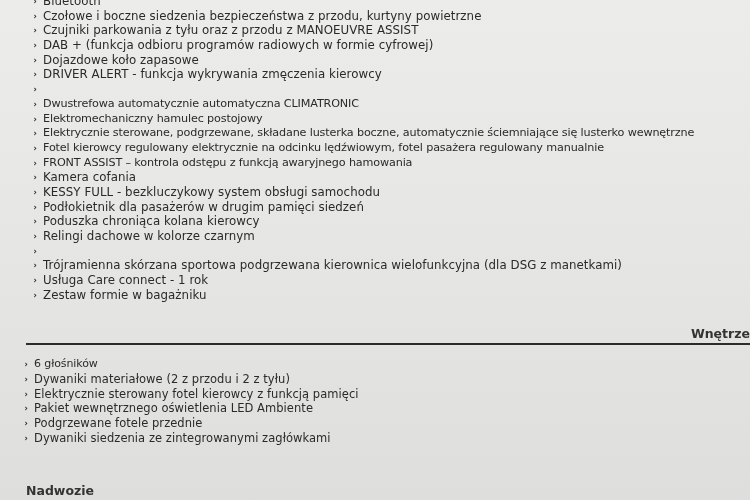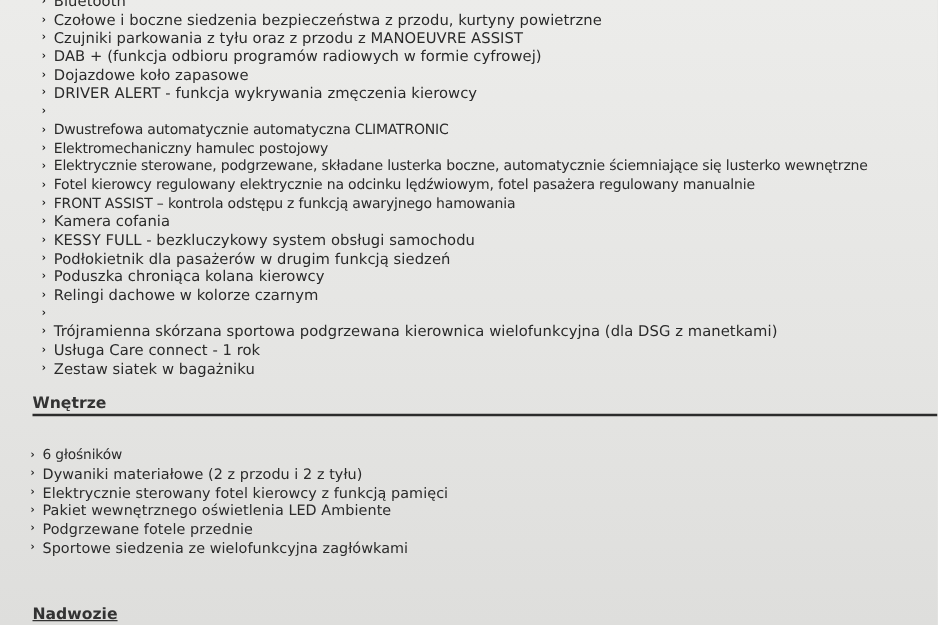--- a/index.html
+++ b/index.html
@@ -64,22 +64,22 @@
   .section-head .label {
     display: block;
     padding-bottom: 2px;
   }
   .section-head .rule {
     display: block;
     height: 2px;
     background: #2c2c2c;
     width: 100%;
   }
-  #head-wnetrze { top: 314px; }
-  #head-nadwozie { top: 483px; text-decoration: underline; }
+  #head-wnetrze { top: 326px; text-align: right; }
+  #head-nadwozie { top: 483px; }
   #list-wnetrze {
     position: absolute;
     left: 24px;
     top: 357px;
   }
   #list-wnetrze .item { height: 14.8px; font-size: 11.5px; }
   #list-wnetrze .item.narrow { font-size: 11px; letter-spacing: -0.1px; }
 </style>
 </head>
 <body>
@@ -137,21 +137,21 @@
       <li class="item">
         <span class="chev">›</span>
         <span>Kamera cofania</span>
       </li>
       <li class="item">
         <span class="chev">›</span>
         <span>KESSY FULL - bezkluczykowy system obsługi samochodu</span>
       </li>
       <li class="item">
         <span class="chev">›</span>
-        <span>Podłokietnik dla pasażerów w drugim funkcją siedzeń</span>
+        <span>Podłokietnik dla pasażerów w drugim pamięci siedzeń</span>
       </li>
       <li class="item">
         <span class="chev">›</span>
         <span>Poduszka chroniąca kolana kierowcy</span>
       </li>
       <li class="item">
         <span class="chev">›</span>
         <span>Relingi dachowe w kolorze czarnym</span>
       </li>
       <li class="item">
@@ -160,21 +160,21 @@
       <li class="item">
         <span class="chev">›</span>
         <span>Trójramienna skórzana sportowa podgrzewana kierownica wielofunkcyjna (dla DSG z manetkami)</span>
       </li>
       <li class="item">
         <span class="chev">›</span>
         <span>Usługa Care connect - 1 rok</span>
       </li>
       <li class="item">
         <span class="chev">›</span>
-        <span>Zestaw siatek w bagażniku</span>
+        <span>Zestaw formie w bagażniku</span>
       </li>
     </ul>
 
   <div class="section-head" id="head-wnetrze">
     <span class="label">Wnętrze</span>
     <span class="rule"></span>
   </div>
 
   <ul class="list" id="list-wnetrze">
       <li class="item narrow">
@@ -192,21 +192,21 @@
       <li class="item">
         <span class="chev">›</span>
         <span>Pakiet wewnętrznego oświetlenia LED Ambiente</span>
       </li>
       <li class="item">
         <span class="chev">›</span>
         <span>Podgrzewane fotele przednie</span>
       </li>
       <li class="item">
         <span class="chev">›</span>
-        <span>Sportowe siedzenia ze wielofunkcyjna zagłówkami</span>
+        <span>Dywaniki siedzenia ze zintegrowanymi zagłówkami</span>
       </li>
     </ul>
 
   <div class="section-head" id="head-nadwozie">
     <span class="label">Nadwozie</span>
 
   </div>
 
 </div>
 

